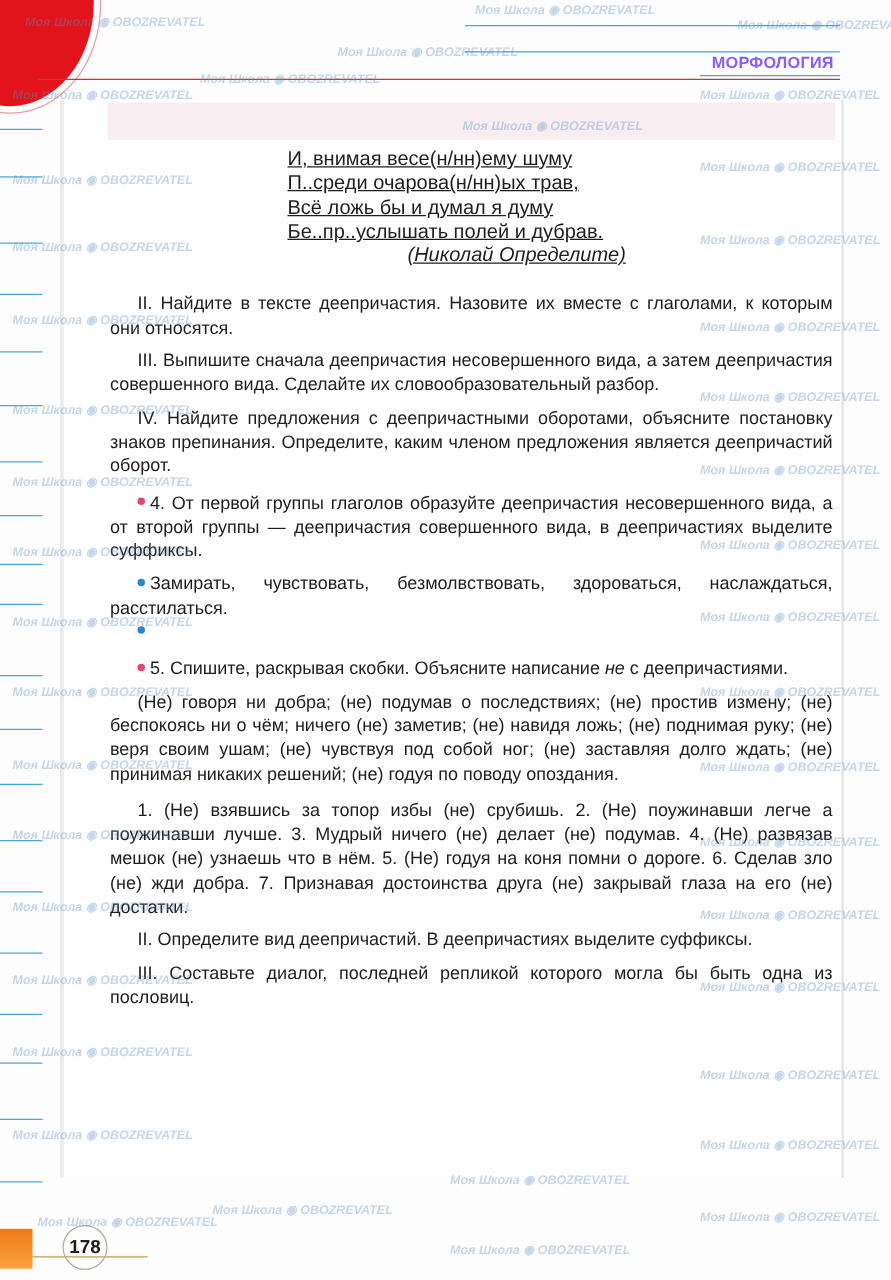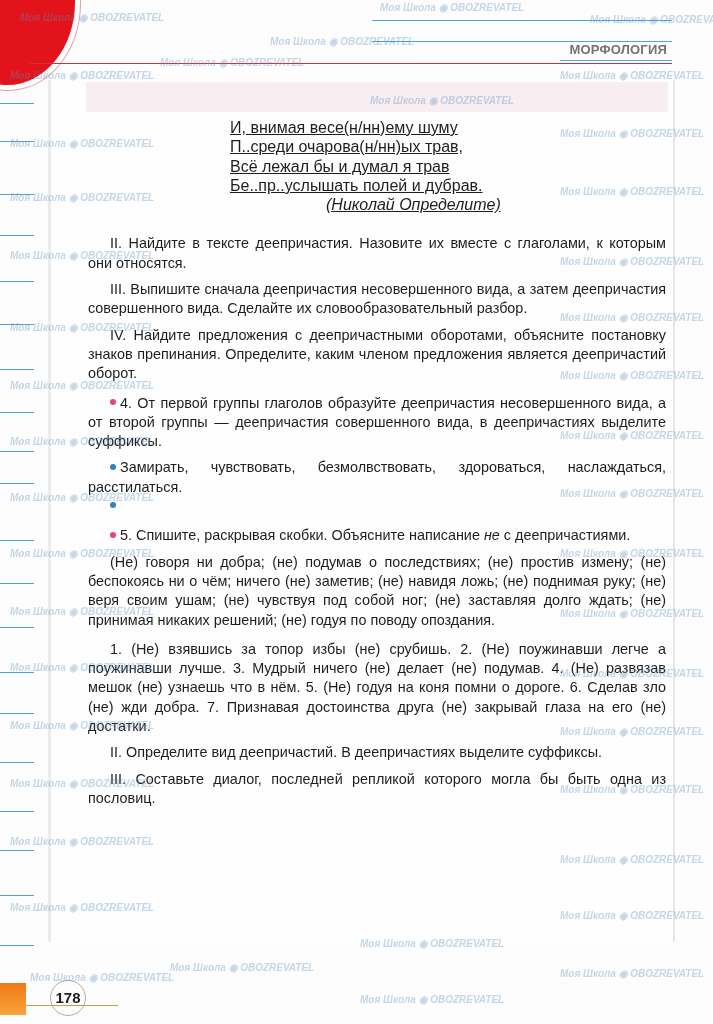--- a/index.html
+++ b/index.html
@@ -1,20 +1,20 @@
 <!DOCTYPE html>
 <html><head>
 <meta charset="utf-8">
 <style>
   html,body{margin:0;padding:0;}
   body{width:713px;height:1024px;position:relative;overflow:hidden;background:#fdfdfd;font-family:"Liberation Sans",sans-serif;color:#1e1e1e;}
   .corner{position:absolute;left:-60px;top:-80px;width:135px;height:165px;border-radius:50%;background:#e3131b;}
   .corner-ring{position:absolute;left:-64px;top:-84px;width:143px;height:173px;border-radius:50%;border:1px solid #e9a0a0;}
   .hline{position:absolute;height:1px;}
-  .section-title{position:absolute;right:46px;top:42px;font-weight:bold;font-size:13px;letter-spacing:0.2px;color:#737373;}
+  .section-title{position:absolute;right:46px;top:42px;font-weight:bold;font-size:13px;letter-spacing:0.2px;color:#8b5cf6;}
   .margin-line{position:absolute;left:0;width:34px;height:1px;background:#4ca6d6;}
   .content-box{position:absolute;left:48px;top:80px;width:622px;height:862px;border-right:2px solid #e6e6e6;border-left:3px solid #ececec;background:#fefefe;}
   .pink-band{position:absolute;left:86px;top:82px;width:582px;height:30px;background:#f8eef2;}
   .content{position:absolute;left:88px;top:118px;width:578px;font-size:14.4px;line-height:19.3px;}
   .poem{padding-left:142px;font-size:16px;line-height:19.3px;margin-bottom:20px;text-decoration:underline;}
   .poem .author{padding-left:96px;font-style:italic;}
   p{margin:0;text-align:justify;}
   .task{font-weight:normal;text-indent:22px;margin-bottom:7px;}
   .body{text-indent:22px;margin-bottom:7px;}
   .bullet{display:inline-block;width:6px;height:6px;border-radius:50%;margin-right:4px;vertical-align:middle;position:relative;top:-2px;}
@@ -59,21 +59,21 @@
 <div class="margin-line" style="top:895px"></div>
 <div class="margin-line" style="top:945px"></div>
 
 <div class="content-box"></div>
 <div class="pink-band"></div>
 
 <div class="content">
   <div class="poem">
     <div>И, внимая весе(н/нн)ему шуму</div>
     <div>П..среди очарова(н/нн)ых трав,</div>
-    <div>Всё лежал бы и думал я трав</div>
+    <div>Всё ложь бы и думал я думу</div>
     <div>Бе..пр..услышать полей и дубрав.</div>
     <div class="author">(Николай Определите)</div>
   </div>
 
   <p class="task">II. Найдите в тексте деепричастия. Назовите их вместе с глаголами, к которым они относятся.</p>
   <p class="task">III. Выпишите сначала деепричастия несовершенного вида, а затем деепричастия совершенного вида. Сделайте их словообразовательный разбор.</p>
   <p class="task" style="margin-bottom:10px">IV. Найдите предложения с деепричастными оборотами, объясните постановку знаков препинания. Определите, каким членом предложения является деепричастий оборот.</p>
 
   <p class="task">
     <span class="bullet pink"></span><span>4. От первой группы глаголов образуйте деепричастия несовершенного вида, а от второй группы — деепричастия совершенного вида, в деепричастиях выделите суффиксы.</span>

